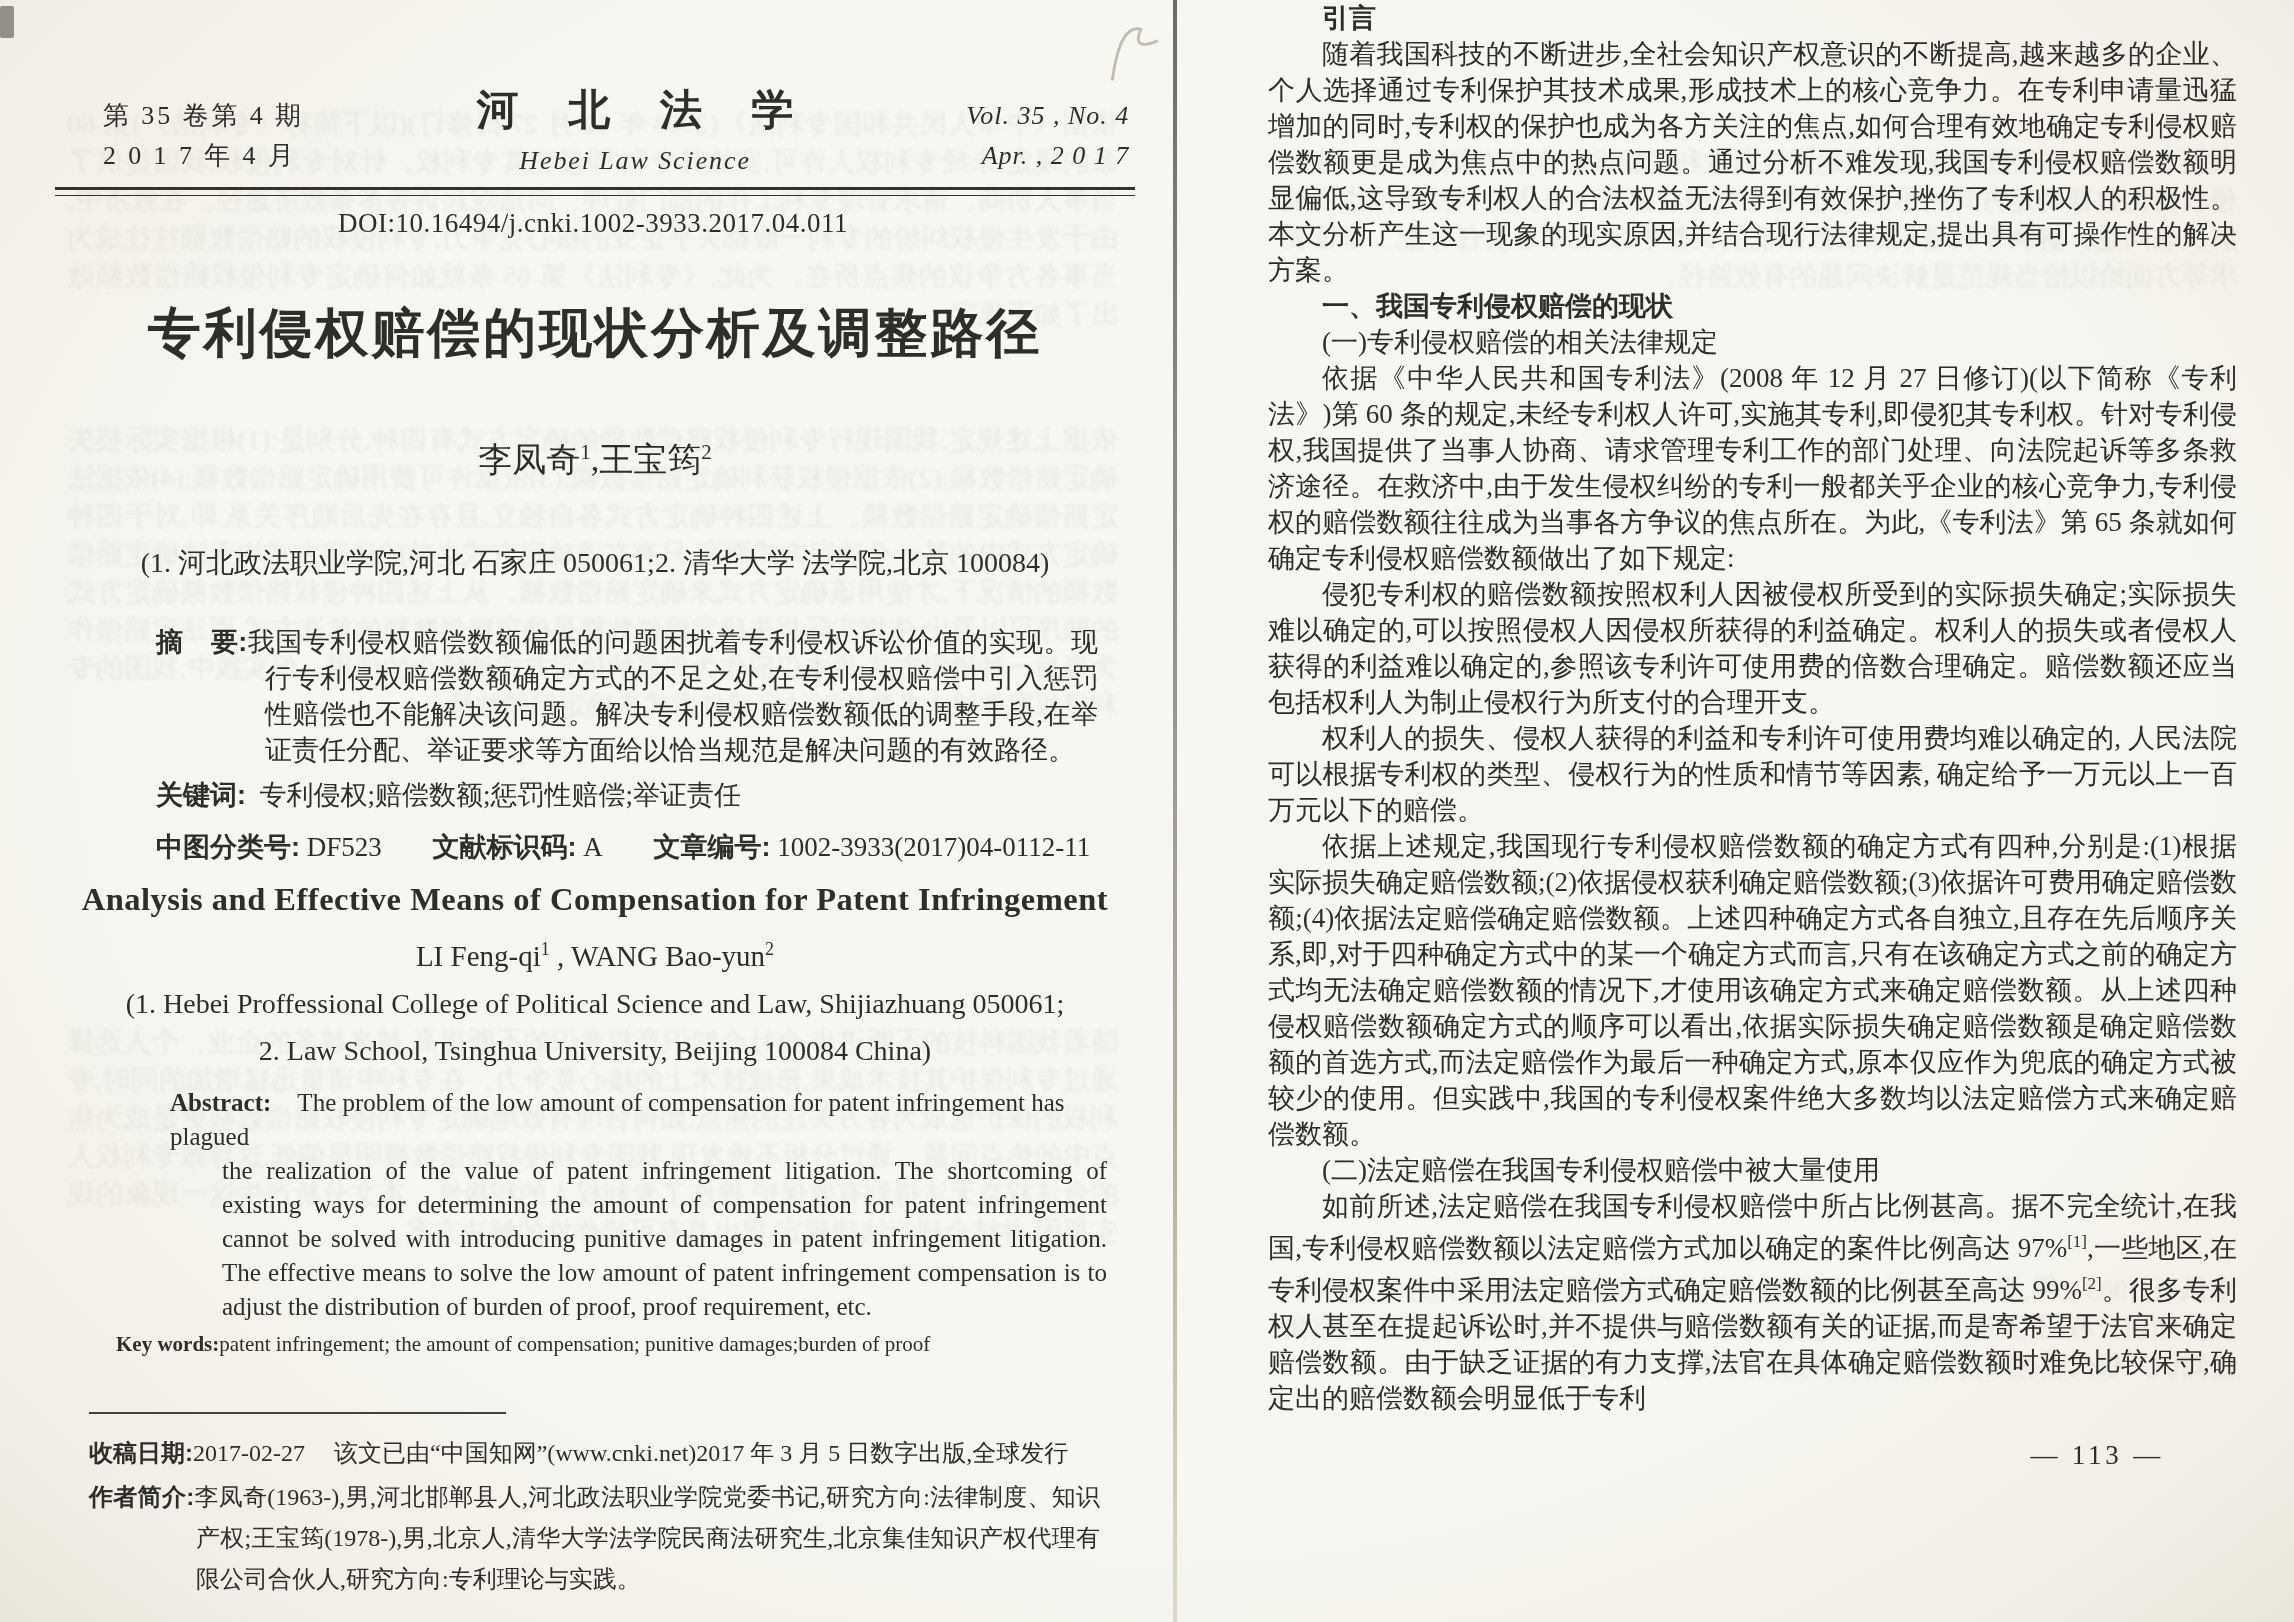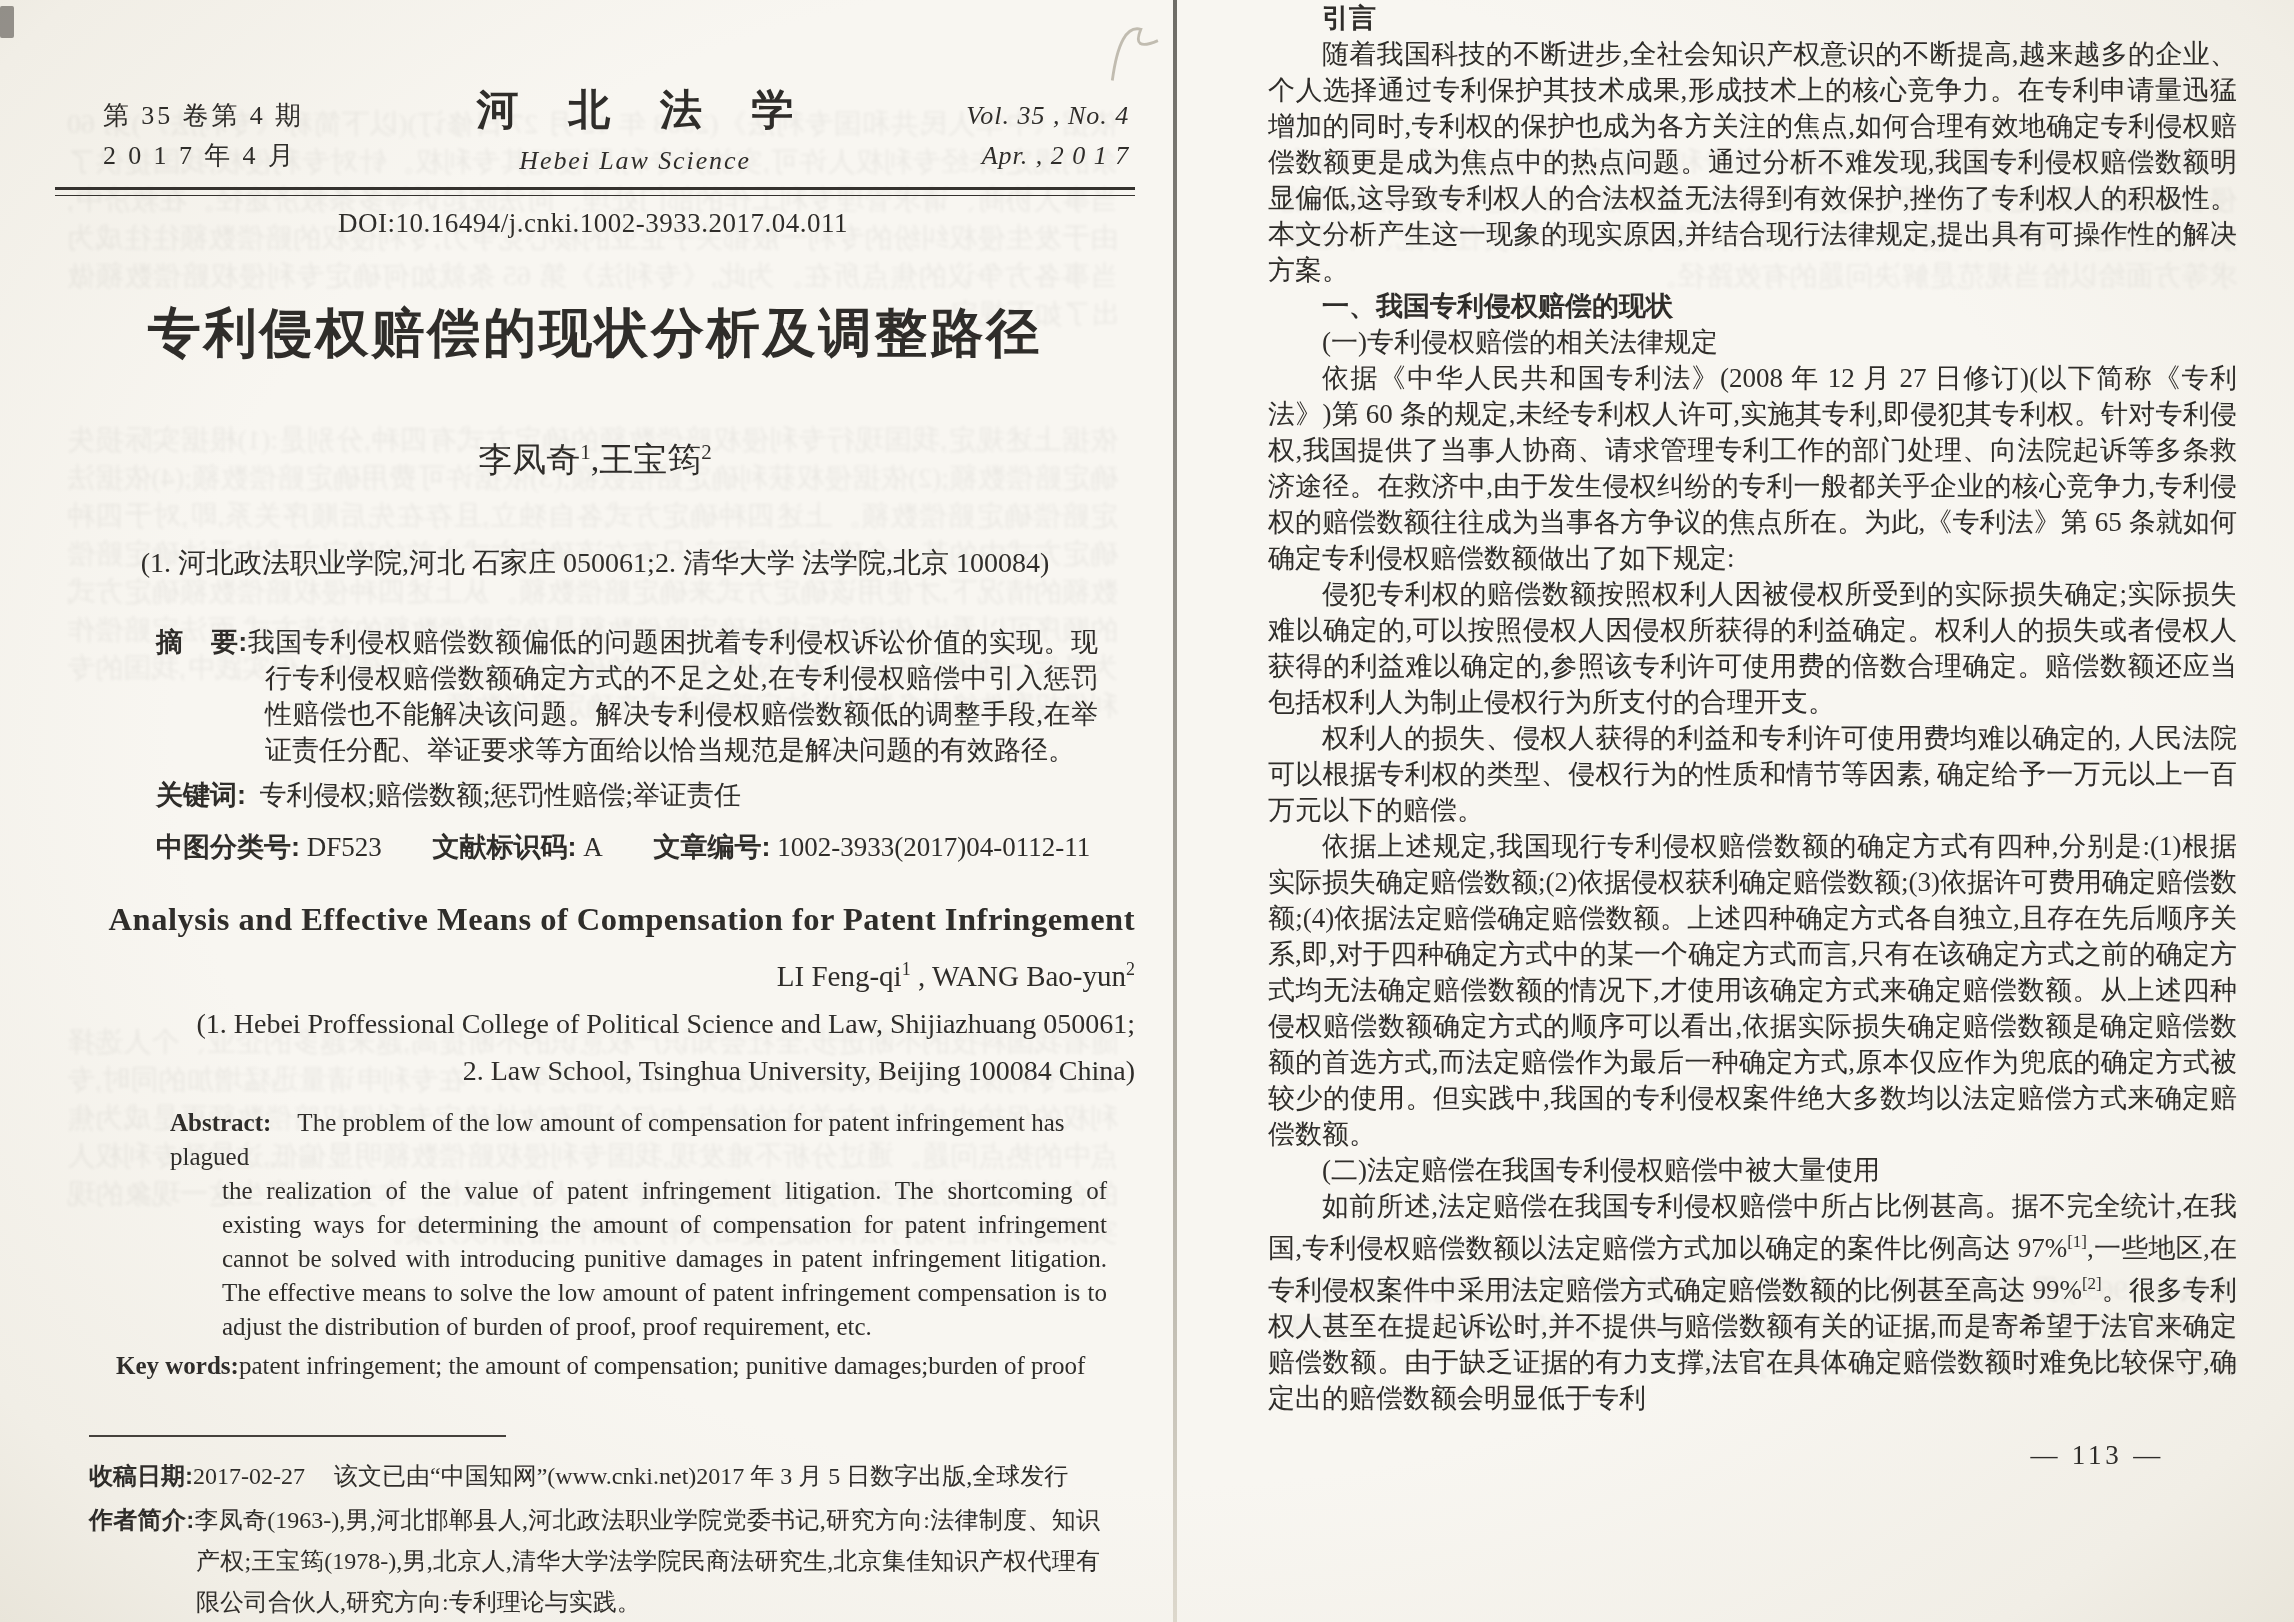--- a/index.html
+++ b/index.html
@@ -29,31 +29,31 @@
   .doi-line{text-align:center;font-size:27px;margin-top:12px;padding-right:3.8px;letter-spacing:0.5px;}
   .title-cn{text-align:center;font-size:53px;margin-top:59px;letter-spacing:2.9px;}
   .authors-cn{text-align:center;font-size:34px;margin-top:67px;}
   .authors-cn sup{font-size:21px;}
   .affil-cn{text-align:center;font-size:28px;margin-top:61px;}
   .meta{margin:42px 0 0 101px;width:942px;font-size:27px;}
   .hang{padding-left:109px;text-indent:-109px;line-height:36px;text-align:justify;}
   .meta-kw{margin-top:9.6px;}
   .clc-line{margin-top:15.3px;}
   .clc-line .v{margin-right:44px;}
-  .en-block{margin-top:36px;text-align:right;}
+  .en-block{margin-top:16px;text-align:center;}
   .title-en{font-size:32.5px;font-weight:bold;letter-spacing:0.5px;}
   .authors-en{font-size:29px;margin-top:21px;}
   .authors-en sup{font-size:18px;}
   .affil-en{font-size:28px;margin-top:15.3px;}
   .abstract-en{margin:19px 0 0 115px;width:937px;font-size:25px;line-height:34px;text-align:left;}
   .abs-line{white-space:normal;}
   .abs-line:not(:last-child){text-align-last:justify;}
   .abs-line + .abs-line{padding-left:52px;}
   .abstract-en .lbl{margin-right:26px;}
-  .keywords-en{margin:7.6px 0 0 61px;width:1015px;font-size:25px;}
+  .keywords-en{margin:7.6px 0 0 61px;width:1015px;font-size:21px;}
   .footnote{margin-top:55px;margin-left:34px;width:1011px;font-size:24px;}
   .foot-rule{width:417px;border-top:2.9px solid #45413c;}
   .received{margin-top:23px;}
   .received .note{margin-left:29px;}
   .bio{margin-top:7.6px;padding-left:107px;text-indent:-107px;line-height:41px;text-align:justify;}
 
   
   .r-intro-h{margin-top:140px;}
   .rh{font-weight:bold;text-indent:2em;margin:0;}
   .rh2{text-indent:2em;margin:0;}

